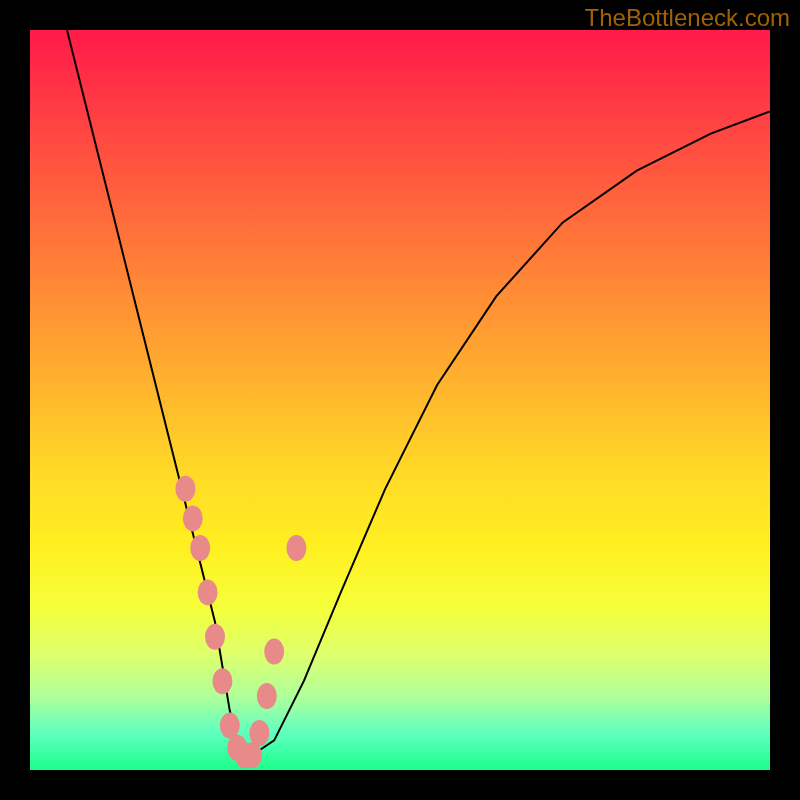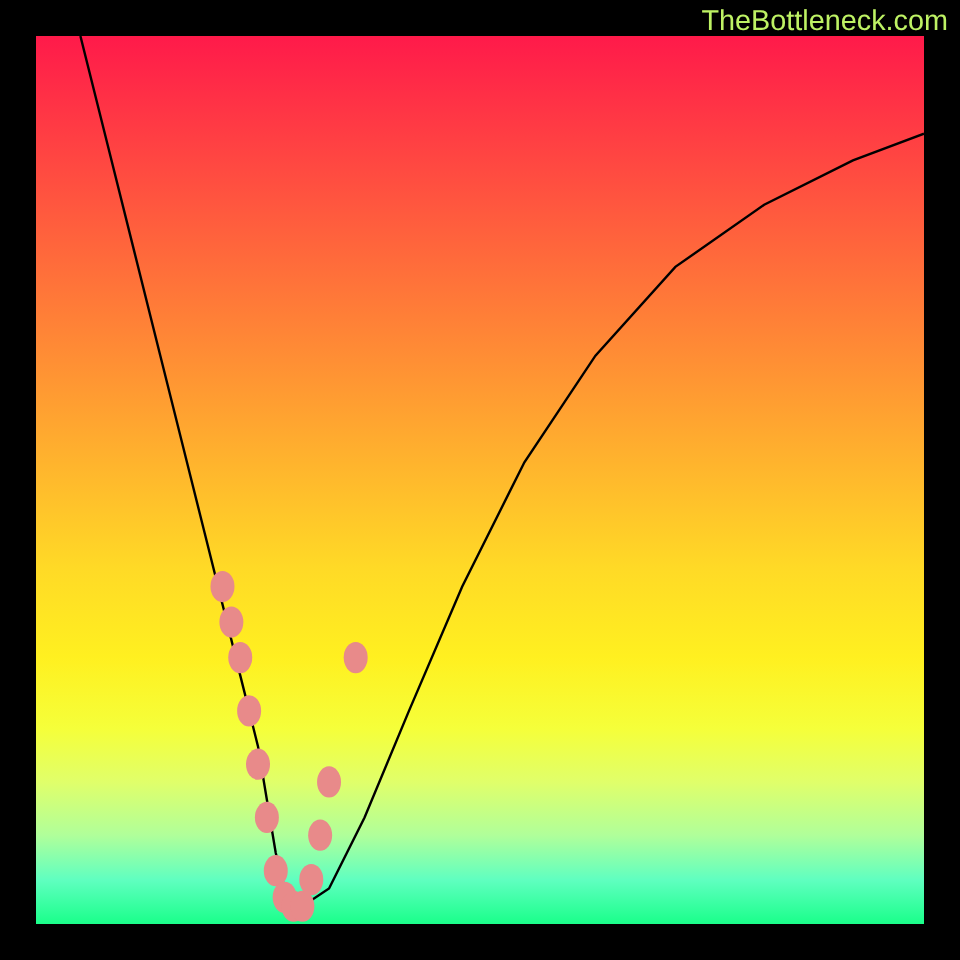--- a/index.html
+++ b/index.html
@@ -29,21 +29,21 @@
       #e0ff6a 84%,
       #b0ff9a 90%,
       #60ffc0 95%,
       #1aff8a 100%
     );
   }
   .watermark {
     position: absolute;
     top: 4px;
     right: 10px;
-    color: #bef264;
+    color: #a16207;
     font-family: Arial, sans-serif;
     font-size: 24px;
     font-weight: 500;
     z-index: 20;
   }
   .curve-svg {
     position: absolute;
     left: 0;
     top: 0;
     width: 740px;

